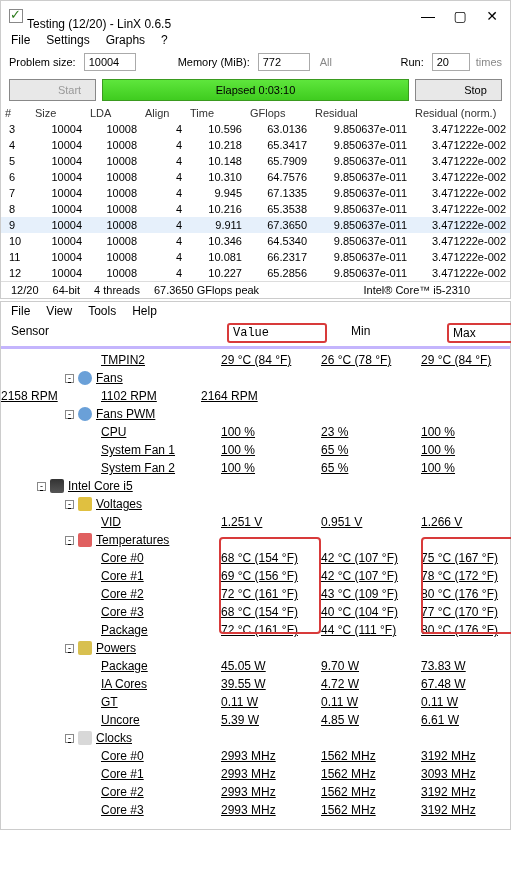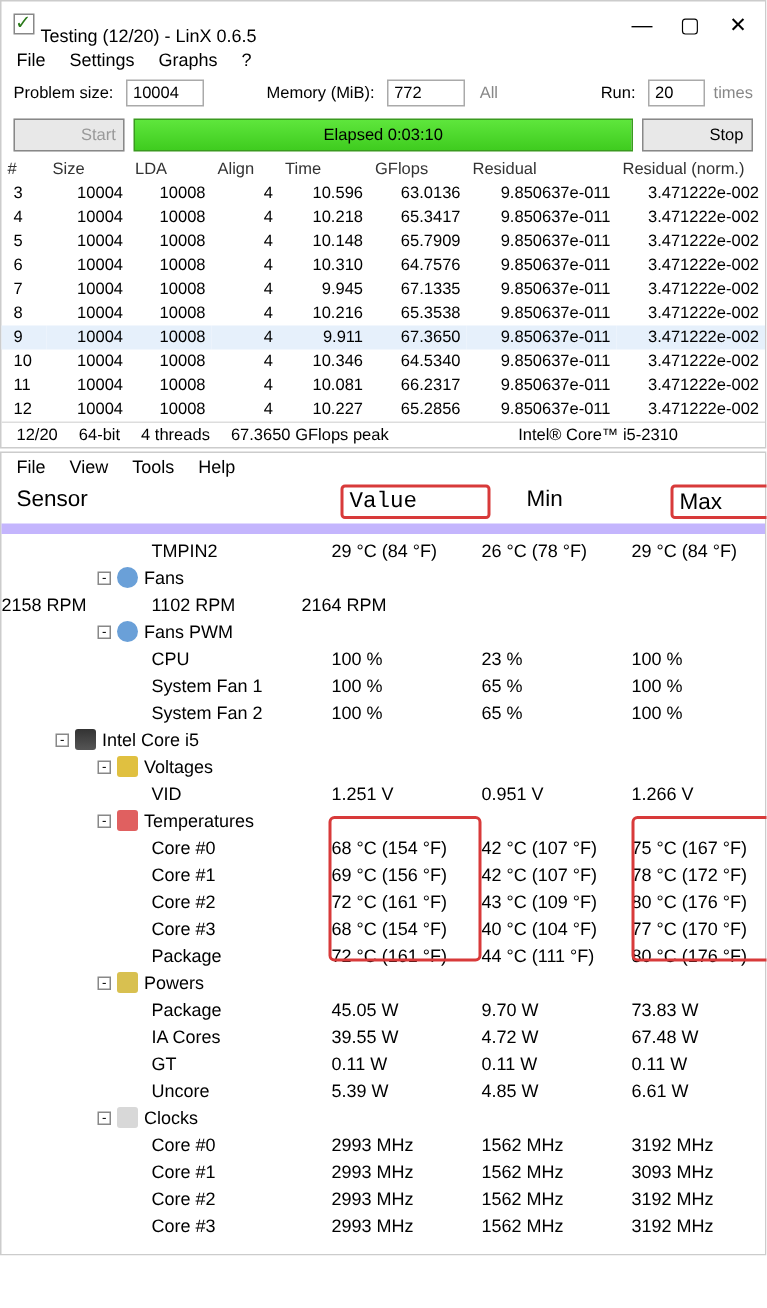--- a/index.html
+++ b/index.html
@@ -10,33 +10,33 @@
 .titlebar .win-btns { display: flex; gap: 12px; }
 .win-btn { width: 20px; text-align: center; font-size: 14px; cursor: pointer; }
 .menu { display: flex; gap: 16px; padding: 2px 10px; font-size: 12px; }
 .menu span { cursor: pointer; }
 .toolbar { display: flex; align-items: center; padding: 4px 8px; gap: 6px; font-size: 11px; }
 .toolbar label { margin-right: 2px; }
 .toolbar input, .toolbar select { border: 1px solid #aaa; padding: 1px 4px; font-size: 11px; height: 18px; }
 .sel { width: 52px; }
 .runrow { display: flex; align-items: center; padding: 4px 8px; gap: 6px; }
 .btn { border: 1px solid #888; background: #e8e8e8; padding: 2px 10px; font-size: 11px; height: 22px; cursor: pointer; }
-.btn.wide { width: 74px; padding-left: 44px; }
+.btn.wide { width: 87px; padding-left: 44px; }
 .progress { flex: 1; height: 22px; background: linear-gradient(#5ee63c,#3fcc1f); border: 1px solid #3a9a1f; display: flex; align-items: center; justify-content: center; color: #000; font-size: 11px; }
 .grid { width: 100%; border-collapse: collapse; font-size: 11px; }
 .grid th, .grid td { padding: 2px 4px; text-align: left; border-bottom: 0; }
 .grid th { font-weight: normal; color: #333; }
 .grid td { text-align: right; }
 .grid td:first-child { text-align: left; padding-left: 8px; }
 .grid tr.sel-row { background: #e6f0fb; }
 .statusbar { display: flex; gap: 14px; padding: 2px 10px; border-top: 1px solid #ddd; font-size: 11px; }
-.statusbar span:last-child { margin-left: auto; margin-right: 48px; }
+.statusbar span:last-child { margin-left: auto; margin-right: 30px; }
 .hw-title { display: flex; align-items: center; padding: 4px 8px; height: 30px; }
 .hw-title .icon { width: 16px; height: 16px; background: #3fa535; margin-right: 6px; border-radius: 2px; }
-.tree-header { display: flex; padding: 3px 6px; border-bottom: 7px solid #c4b5fd; font-size: 15px; }
+.tree-header { display: flex; padding: 3px 6px; border-bottom: 3px solid #c4b5fd; font-size: 12px; }
 .th-col { padding: 1px 4px; }
 .th-sensor { flex: 0 0 220px; }
 .th-val { flex: 0 0 100px; border: 2px solid #d83a3a; border-radius: 3px; font-family: Liberation Mono, monospace; }
 .th-min { flex: 0 0 100px; margin-left: 20px; }
 .th-max { flex: 0 0 100px; border: 2px solid #d83a3a; border-radius: 3px; }
 .tree { font-size: 12px; padding: 2px 0 10px 0; }
 .row { display: flex; align-items: center; height: 18px; }
 .label { flex: 0 0 220px; display: flex; align-items: center; }
 .val { flex: 0 0 100px; }
 .minv { flex: 0 0 100px; }
@@ -48,21 +48,21 @@
 .node-icon { display: inline-block; width: 14px; height: 14px; margin-right: 4px; background: #888; border-radius: 2px; }
 .chip-icon { background: linear-gradient(#333,#555); }
 .fan-icon { background: #6aa0d8; border-radius: 50%; }
 .therm-icon { background: #e06060; }
 .power-icon { background: #d8c050; }
 .clock-icon { background: #d8d8d8; }
 .volt-icon { background: #e0c040; }
 .redframe { position: absolute; border: 2px solid #d83a3a; border-radius: 4px; pointer-events: none; }
 .chk { display:inline-block; width:14px; height:14px; border:1px solid #888; margin-right:4px; position:relative; }
 .chk::after { content:"✓"; position:absolute; top:-3px; left:0; color:#2a7a1a; font-size:13px; }
-.scroll-area { position: relative; }
+.scroll-area { position: relative; text-decoration: underline; }
 </style>
 </head>
 <body>
 
 <div class="window">
   <div class="titlebar">
     <span class="chk"></span>
     <span class="title">Testing (12/20) - LinX 0.6.5</span>
     <div class="win-btns">
       <span class="win-btn">—</span>

